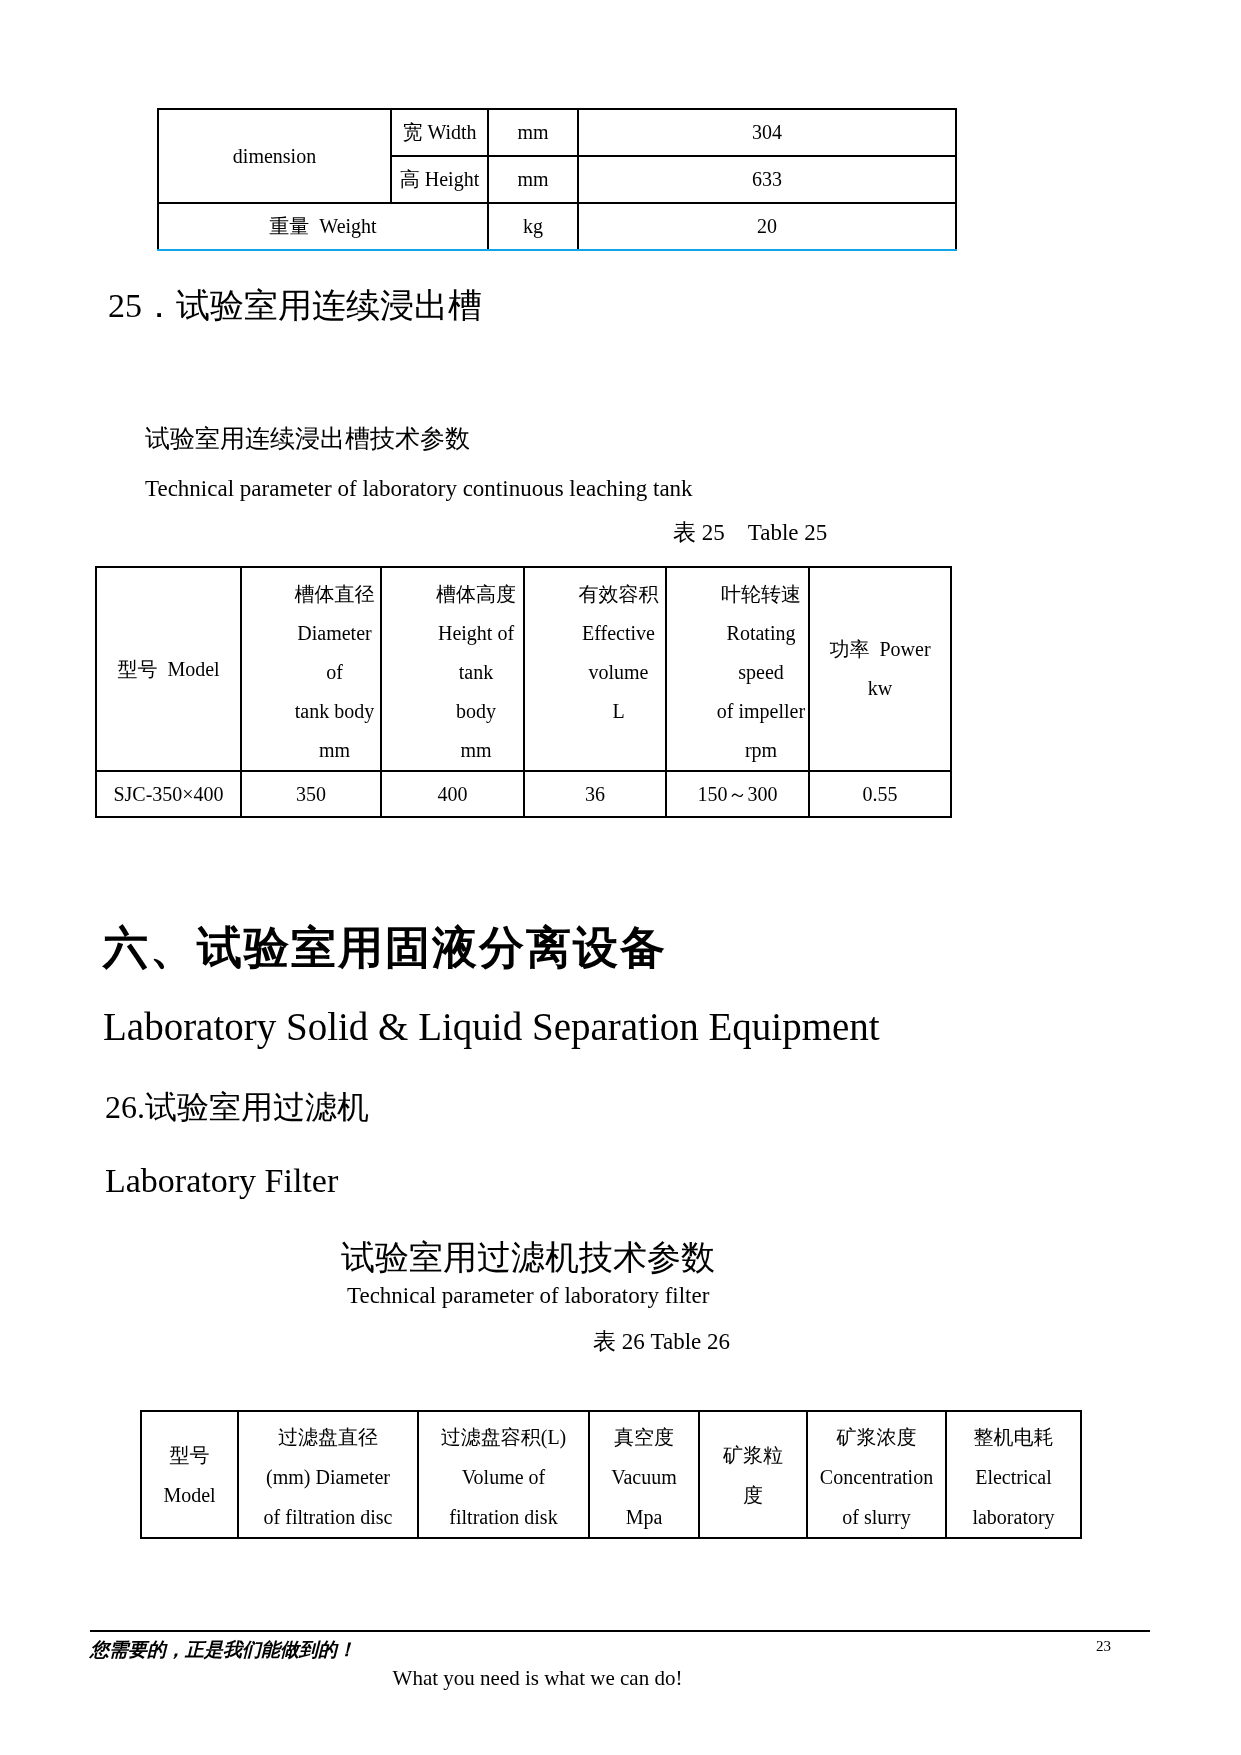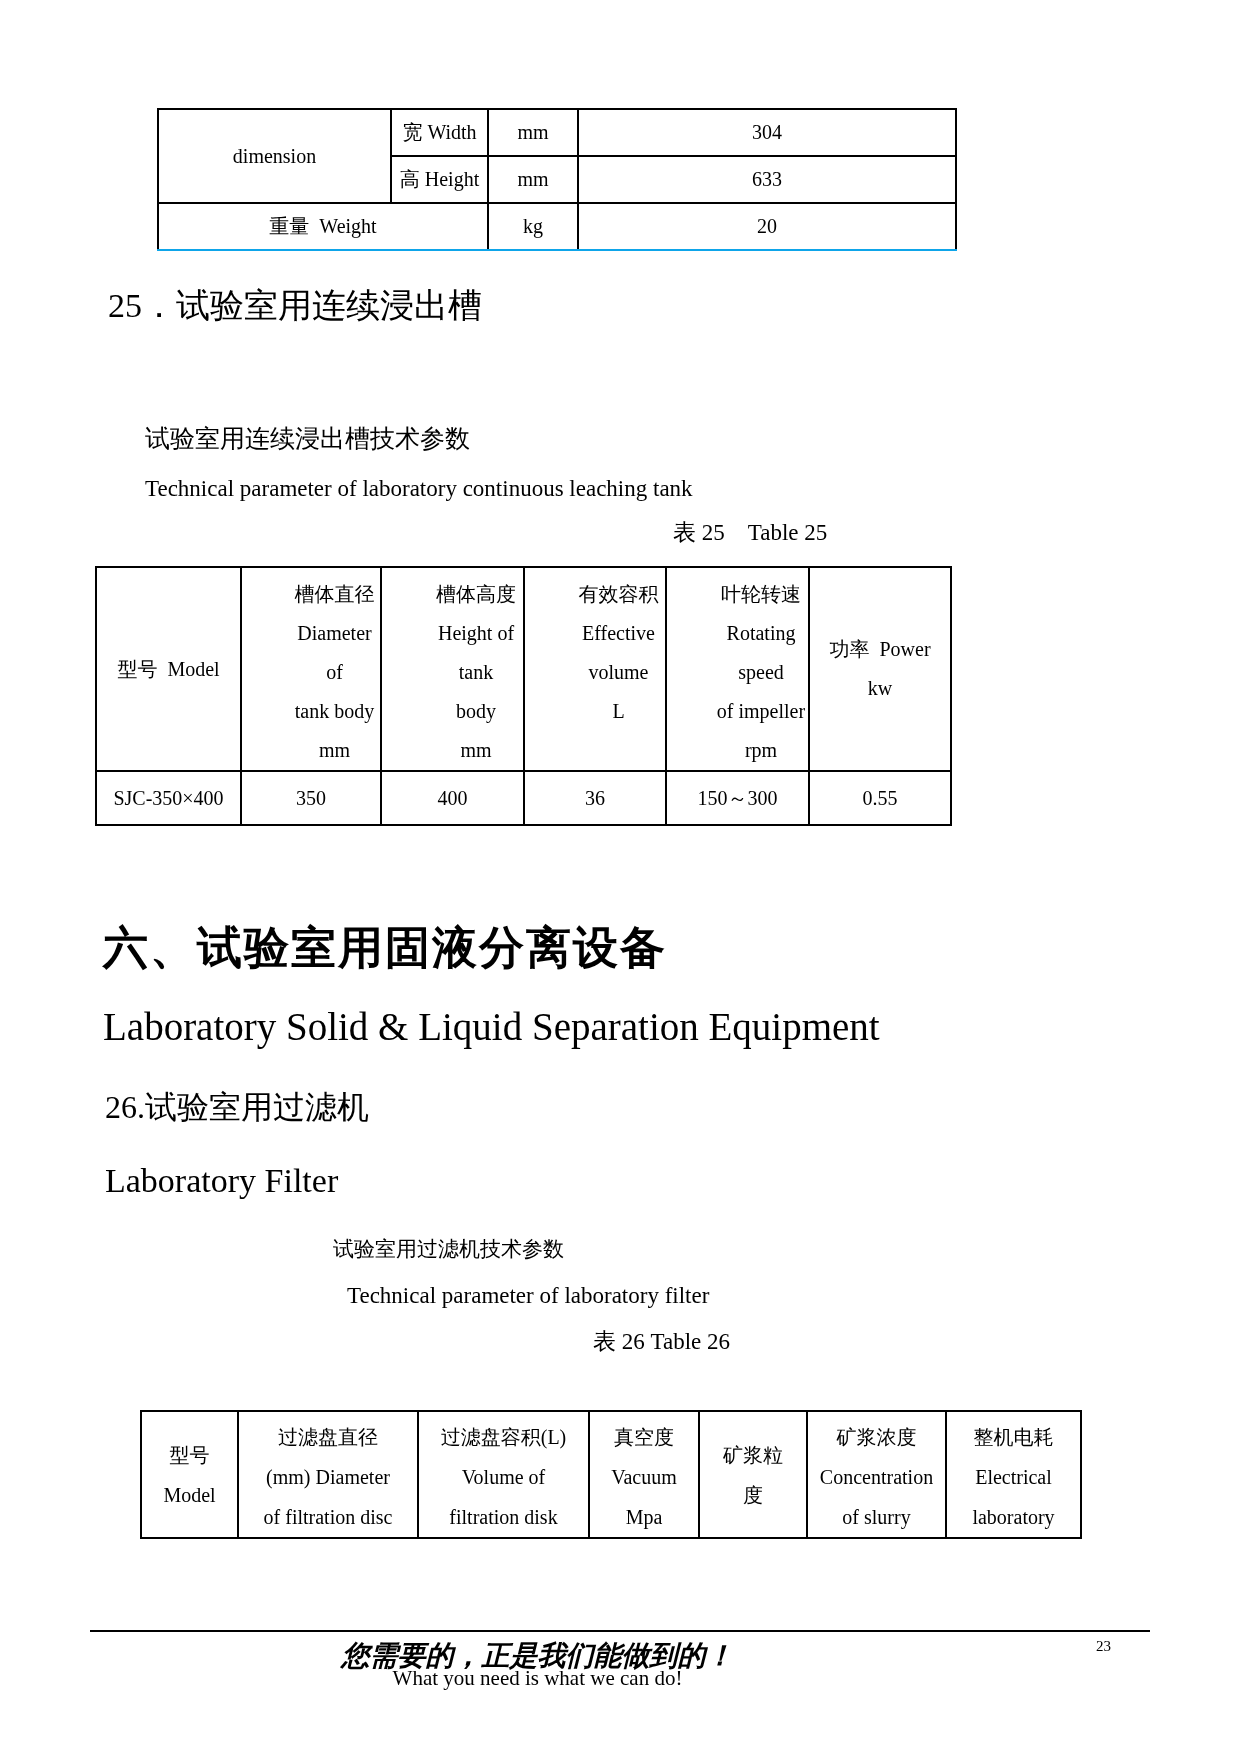--- a/index.html
+++ b/index.html
@@ -24,43 +24,43 @@
   .param-cn { position:absolute; left:145px; top:422px;  font-size:25px;
               font-family:"Liberation Sans","DejaVu Sans",sans-serif; }
   .param-en { position:absolute; left:145px; top:476px;  font-size:23px; }
   .cap25    { position:absolute; left:673px; top:517px;  font-size:23px; }
 
   
   .t25 { position:absolute; left:95px; top:566px; width:855px; }
   .t25 tr.hdr { height:158px; }
   .t25 tr.hdr td.vtop { vertical-align:top; padding-top:7px;padding-left:47px; }
   .t25 .line { line-height:39px; }
-  .t25 tr.dat { height:54px; }
+  .t25 tr.dat { height:46px; }
 
   .h-cn6  { position:absolute; left:103px; top:918px;  font-size:45px; font-weight:bold;
             font-family:"Liberation Sans","DejaVu Sans",sans-serif; letter-spacing:2px; }
   .h-en6  { position:absolute; left:103px; top:1004px; font-size:39px; font-weight:normal; }
   .h-cn26 { position:absolute; left:105px; top:1086px; font-size:32px; font-weight:normal; }
   .h-en26 { position:absolute; left:105px; top:1162px; font-size:34px; font-weight:normal; }
 
-  .param26-cn { position:absolute; left:333px; top:1235px; font-size:21px;
+  .param26-cn { position:absolute; left:341px; top:1235px; font-size:34px;
                 font-family:"Liberation Sans","DejaVu Sans",sans-serif;text-align:right; }
   .param26-en { position:absolute; left:347px; top:1283px; font-size:23px; }
   .cap26      { position:absolute; left:593px; top:1326px; font-size:23px; }
 
   
   .t26 { position:absolute; left:140px; top:1410px; width:940px; }
   .t26 tr { height:123px; }
   .t26 td.vtop { vertical-align:top; padding-top:5px; }
   .t26 .line { line-height:40px; }
 
   
   .footer-rule { position:absolute; left:90px; top:1630px; width:1060px; height:2px; background:#000; }
-  .footer-cn { position:absolute; left:90px; top:1637px; width:895px; text-align:center;
-               font-size:28px; font-weight:bold; font-style:italic; }
+  .footer-cn { position:absolute; left:90px; top:1637px; width:895px; text-align:left;
+               font-size:19px; font-weight:bold; font-style:italic; }
   .footer-en { position:absolute; left:90px; top:1666px; width:895px; text-align:center;
                font-size:21px; }
   .page-num  { position:absolute; left:1096px; top:1638px; font-size:15px; }
 </style>
 </head>
 <body>
 
 <div class="page">
 
   <table class="top-table">

